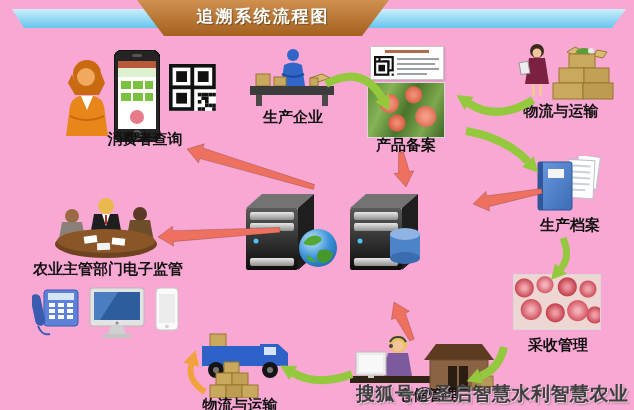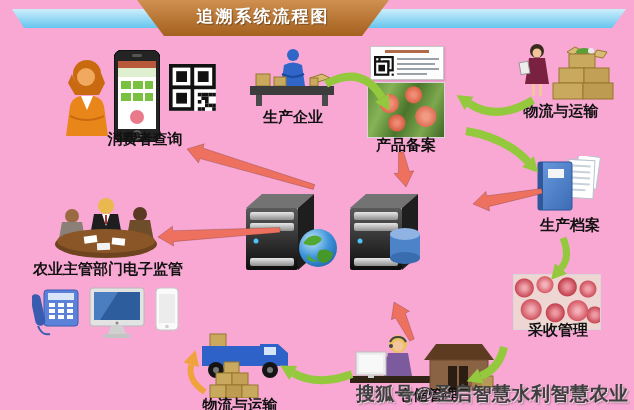--- a/index.html
+++ b/index.html
@@ -193,21 +193,21 @@
       </g>
       <rect x="10" y="6" width="34" height="48" rx="2" fill="url(#fg)" stroke="#2f579a"></rect>
       <rect x="10" y="6" width="5" height="48" fill="#2f579a"></rect>
       <rect x="20" y="13" width="16" height="9" fill="#f4f4f4"></rect>
     </svg>
     <div class="lbl" style="left:0;top:60px;width:84px">生产档案</div>
   </div>
 
   <div class="node" style="left:510px;top:272px;width:96px;height:80px">
     <div class="photo photo-harv" style="left:3px;top:2px;width:86px;height:54px"></div>
-    <div class="lbl" style="left:0;top:49px;width:96px">采收管理</div>
+    <div class="lbl" style="left:0;top:64px;width:96px">采收管理</div>
   </div>
 
   <div class="node" style="left:232px;top:186px;width:212px;height:106px">
     <svg class="icon" style="left:0;top:0" width="212" height="84" viewBox="0 0 212 84">
       <defs>
         <linearGradient id="tw" x1="0" y1="0" x2="0" y2="1">
             <stop offset="0" stop-color="#5a5a5a"></stop>
             <stop offset="1" stop-color="#0d0d0d"></stop>
           </linearGradient>
         <linearGradient id="sl" x1="0" y1="0" x2="0" y2="1">

